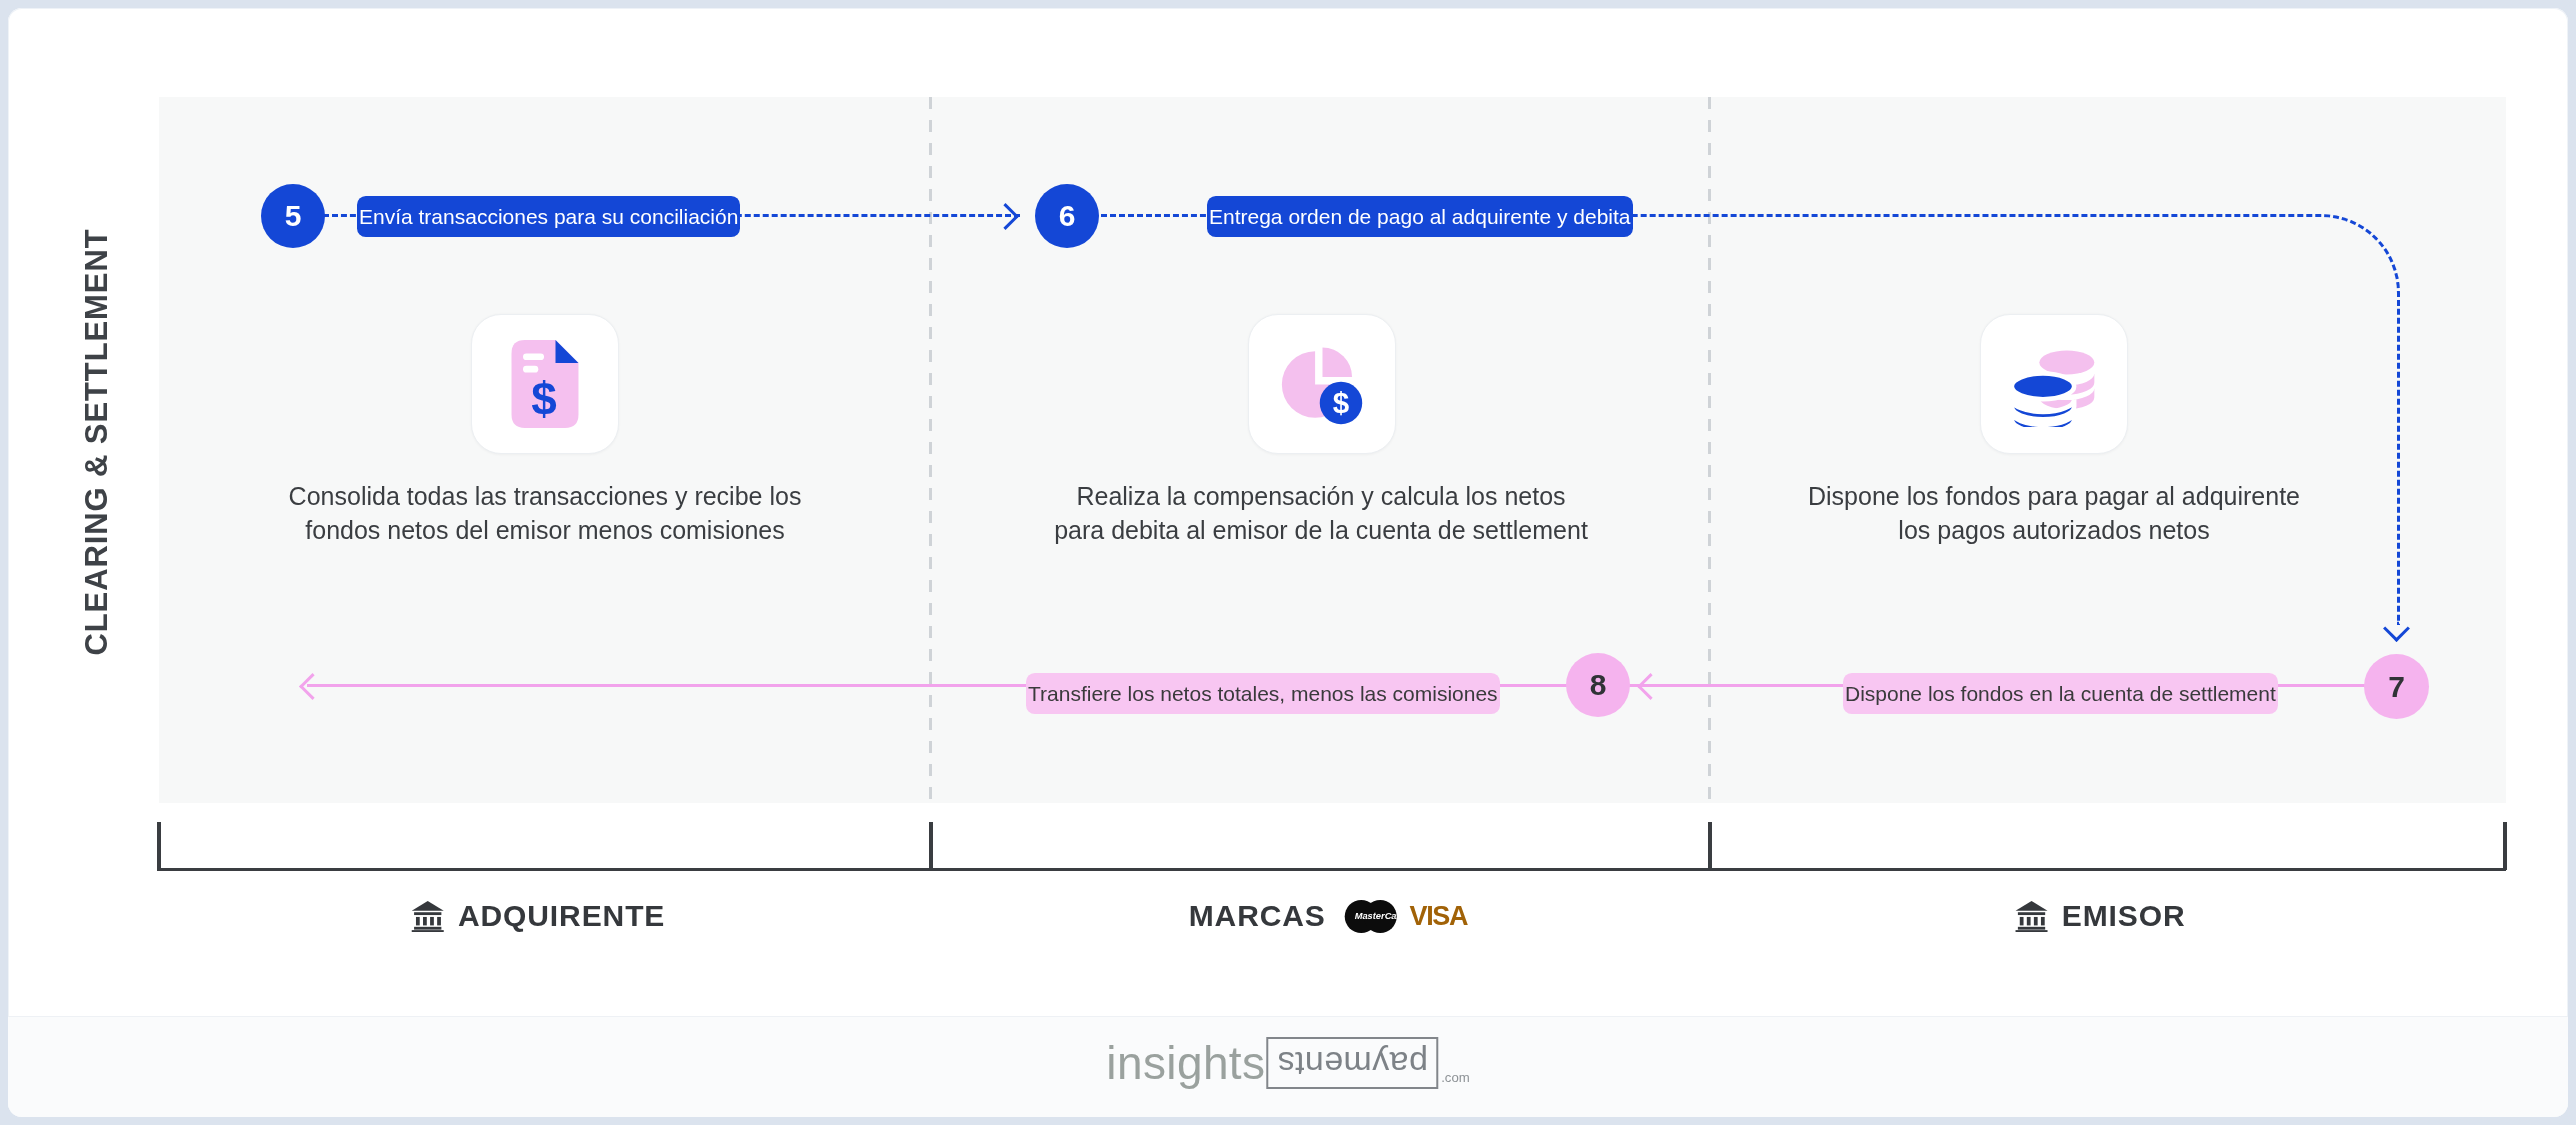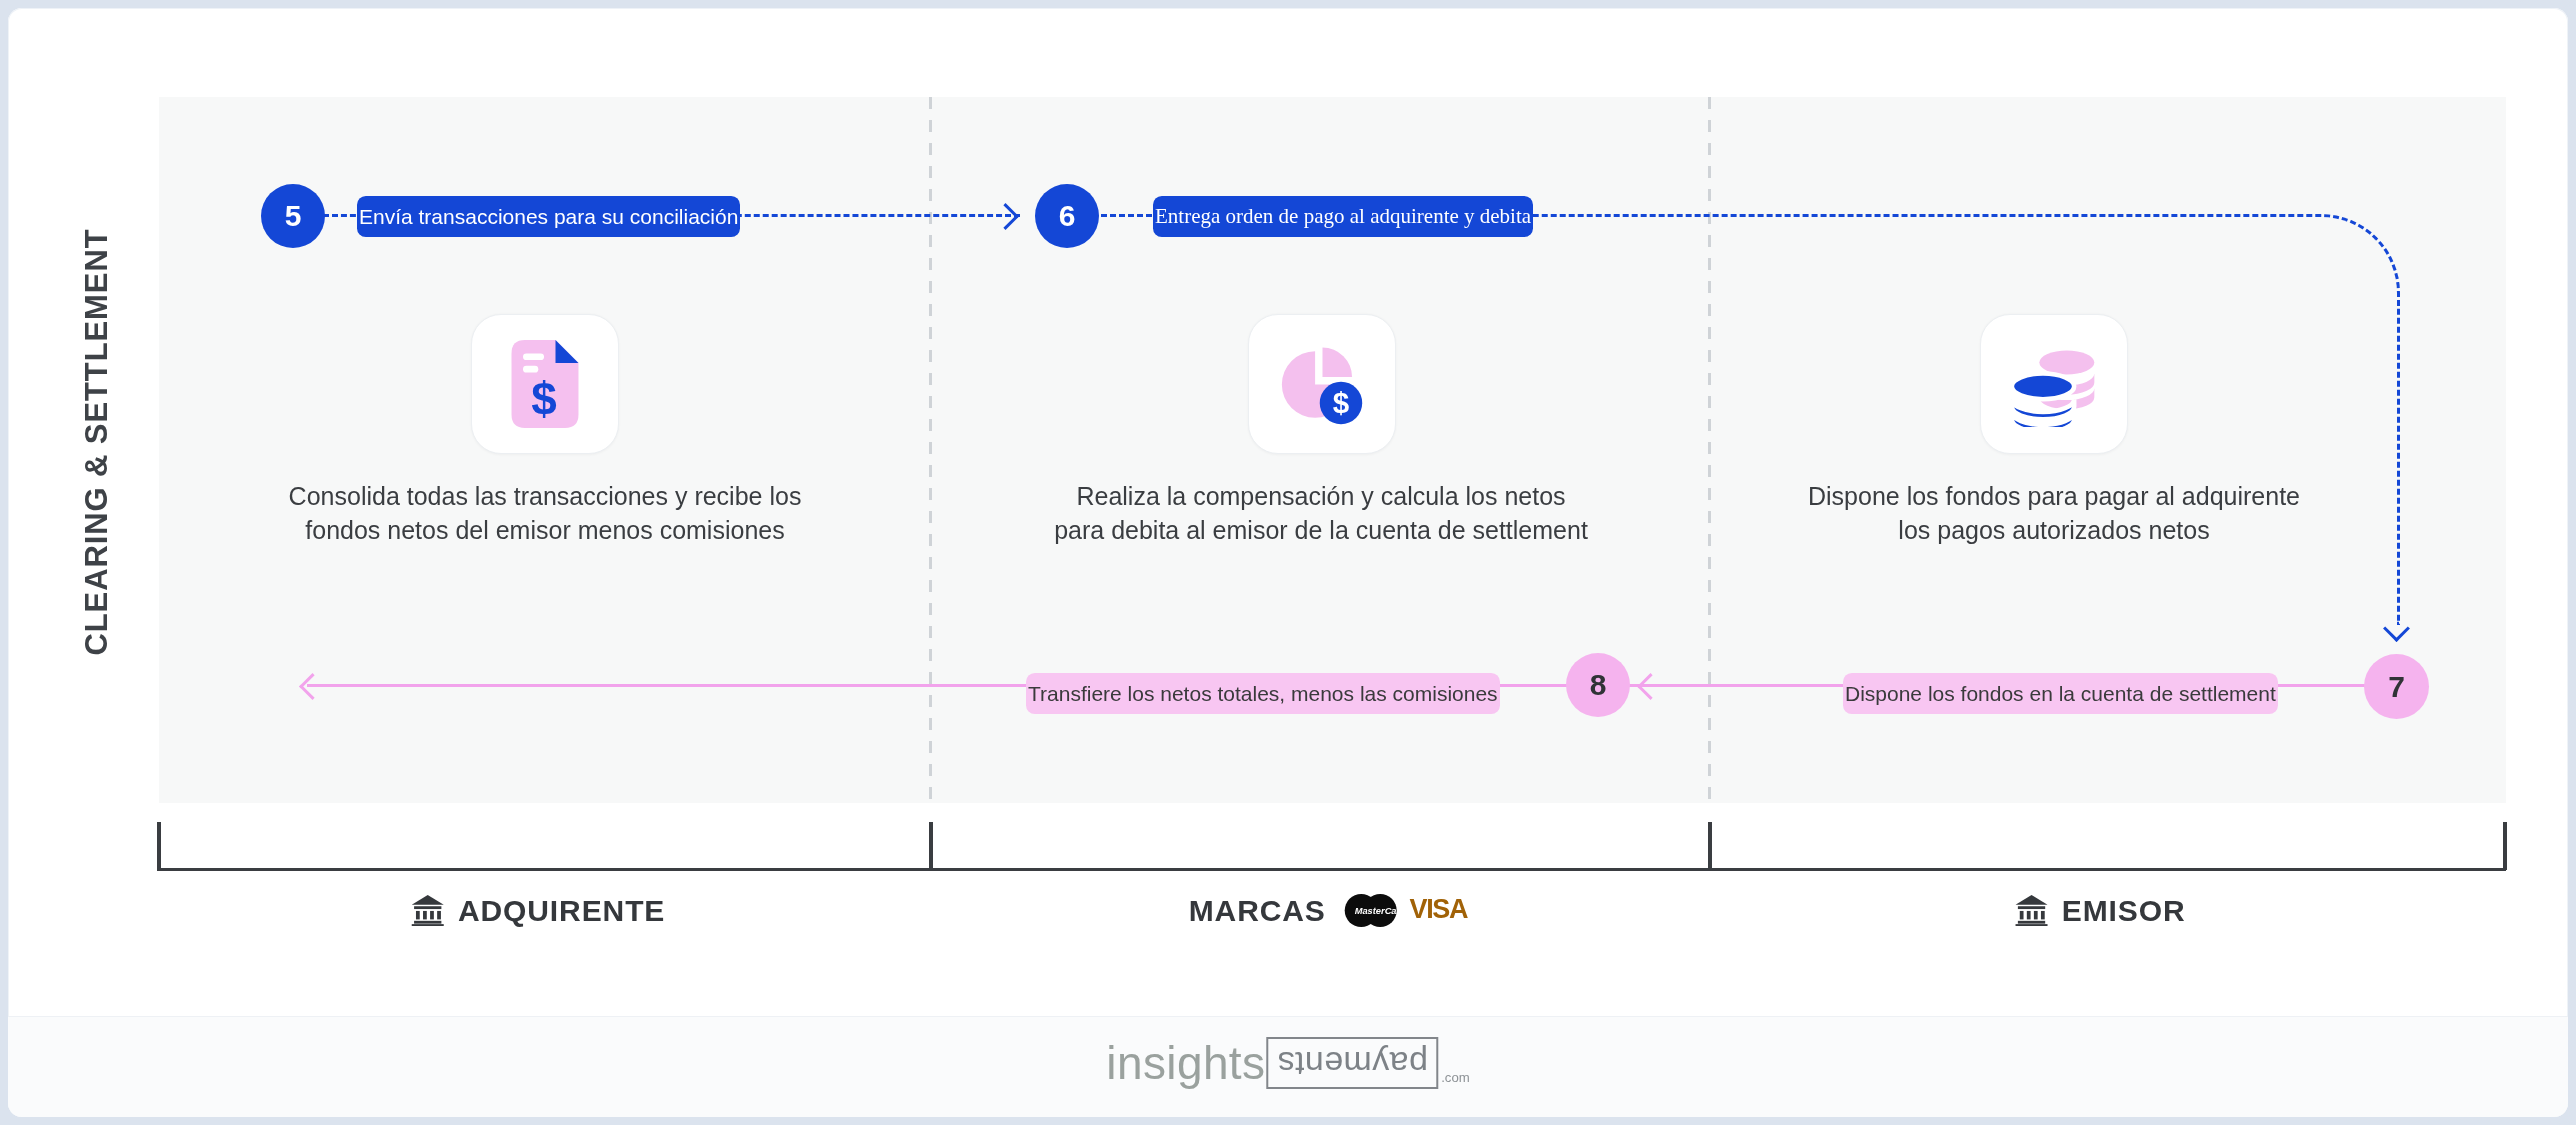--- a/index.html
+++ b/index.html
@@ -58,21 +58,21 @@
   .desc{
     position:absolute;top:471px;width:724px;text-align:center;
     font-size:25px;line-height:34px;color:#3a3d41;white-space:pre-line;
   }
   
   .axis-line{position:absolute;left:149px;top:860px;width:2349px;border-top:3.5px solid #3a3d41;}
   .axis-tick{position:absolute;top:814px;width:3.5px;height:48px;background:#3a3d41;}
   
   .section-label{
     position:absolute;top:886px;height:44px;transform:translateX(-50%);
-    display:flex;align-items:flex-start;gap:13.2px;
+    display:flex;align-items:center;gap:13.2px;
     font-size:30px;font-weight:800;letter-spacing:0.9px;color:#35383c;white-space:nowrap;
   }
   .mc-logo{position:relative;width:52px;height:33px;margin-left:5.3px;}
   .mc-logo .c{position:absolute;top:0;width:33px;height:33px;border-radius:50%;background:#0c0c0c;}
   .mc-logo .c.l{left:0;}
   .mc-logo .c.r{left:19.4px;}
   .mc-logo .t{
     position:absolute;left:50%;top:50%;transform:translate(-50%,-50%);
     color:#ffffff;font-size:9.3px;font-weight:700;font-style:italic;white-space:nowrap;letter-spacing:0;padding-left:20px;
   }
@@ -111,21 +111,21 @@
   <div class="chev chev-down" style="left:2379px;top:611px;"></div>
 
   <div class="numcircle blue" style="left:253px;top:176px;">
     <span>5</span>
   </div>
   <div class="pill blue" style="left:349px;top:188px;">Envía transacciones para su conciliación</div>
 
   <div class="numcircle blue" style="left:1027px;top:176px;">
     <span>6</span>
   </div>
-  <div class="pill blue" style="left:1145px;top:188px;font-family:Liberation Serif, serif;">Entrega orden de pago al adquirente y debita</div>
+  <div class="pill blue" style="left:1199px;top:188px;">Entrega orden de pago al adquirente y debita</div>
 
   <div class="solid-line" style="left:299px;top:676px;width:2058px;"></div>
   <div class="chev chev-left" style="left:295px;top:669px;"></div>
   <div class="chev chev-left" style="left:1633px;top:669px;"></div>
 
   <div class="pill pink" style="left:1018px;top:657px;">Transfiere los netos totales, menos las comisiones</div>
   <div class="numcircle pink" style="left:1558px;top:645px;">
     <span>8</span>
   </div>
 

